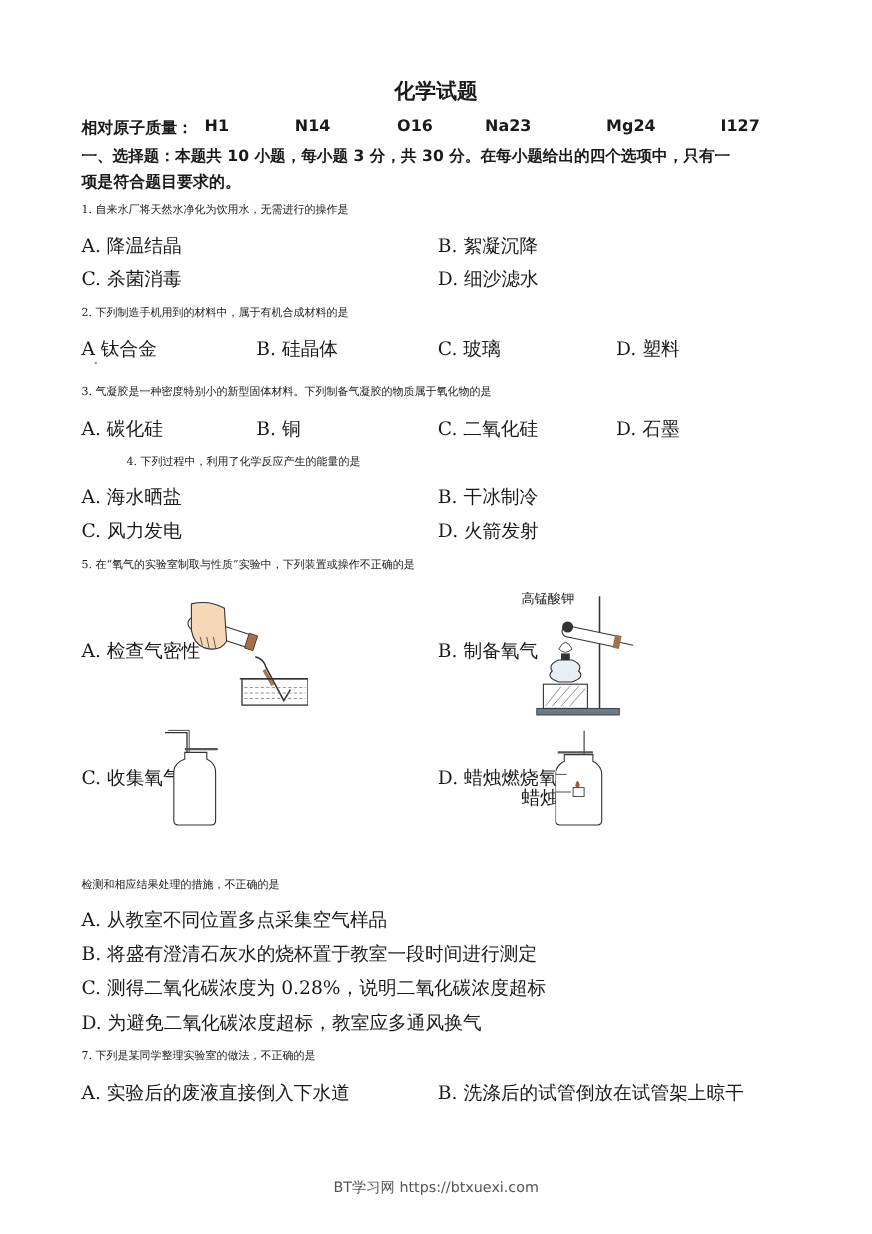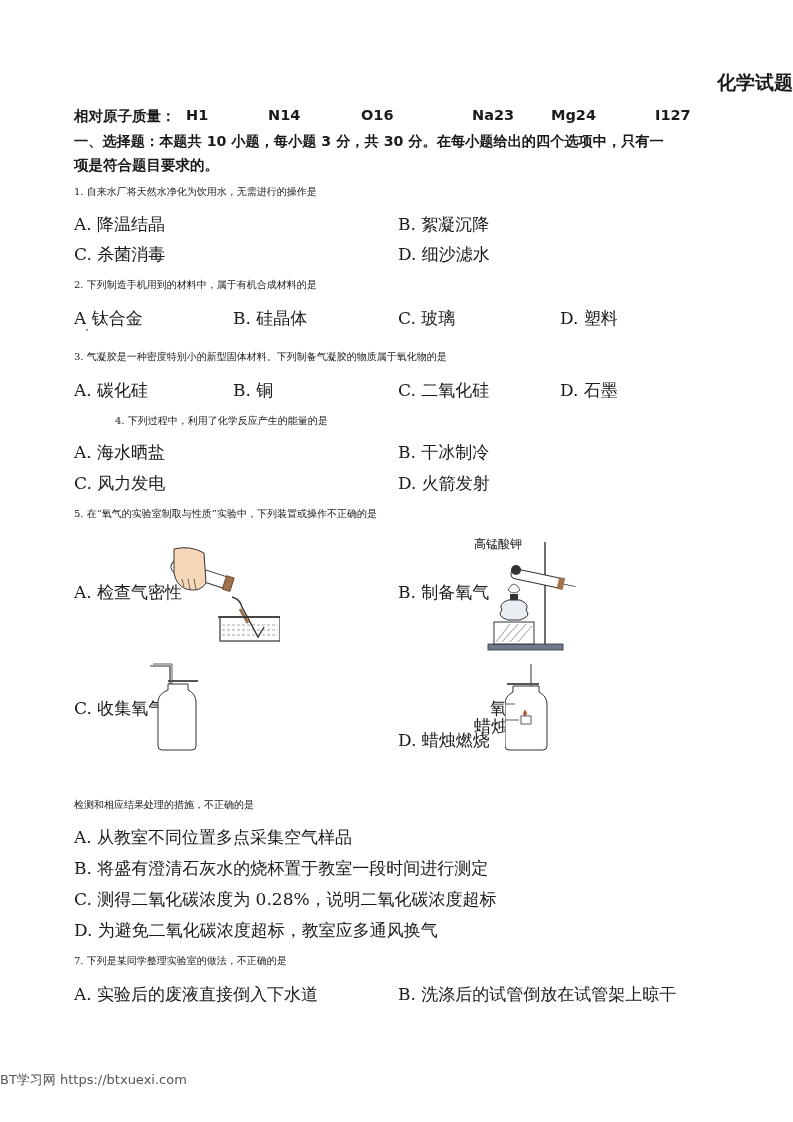--- a/index.html
+++ b/index.html
@@ -4,55 +4,55 @@
   <style>
     html, body { margin: 0; padding: 0; background: #ffffff; }
     body {
       width: 793px; height: 1122px; position: relative; overflow: hidden;
       font-family: "DejaVu Serif", "Liberation Serif", serif;
       color: #1a1a1a;
     }
     .page { position: absolute; left: 0; top: 0; width: 793px; height: 1122px; }
     .title {
       position: absolute; left: 0; width: 793px; top: 70px;
-      text-align: right; font-size: 19px; font-weight: bold;
+      text-align: center; font-size: 19px; font-weight: bold;
       font-family: "DejaVu Sans", "Liberation Sans", sans-serif;
     }
     .bold-line {
       position: absolute; left: 74px; font-size: 14.5px; font-weight: bold;
       font-family: "DejaVu Sans", "Liberation Sans", sans-serif;
       white-space: nowrap;
     }
     .mass-row { top: 107px; width: 620px; }
     .mass-row span { position: absolute; top: 0; }
     .line {
       position: absolute; font-size: 10px; white-space: nowrap; line-height: 16px;
     }
     .opt { position: absolute; font-size: 17px; white-space: nowrap; line-height: 16px; }
     .figure { position: absolute; }
     .footer {
-      position: absolute; left: 0; width: 793px; top: 1071px; text-align: left;
+      position: absolute; left: 0; width: 793px; top: 1071px; text-align: center;
       font-family: "DejaVu Sans", "Liberation Sans", sans-serif;
       font-size: 13px; color: #555555;
     }
     .dot { position: absolute; left: 86px; top: 329px; width: 2px; height: 2px; background:#999; }
   </style>
 </head>
 <body>
 
 <div class="page">
 
   <div class="title">化学试题</div>
 
   <div class="bold-line mass-row">
     <span style="left:0">相对原子质量：</span>
     <span style="left:112px">H1</span>
     <span style="left:194px">N14</span>
     <span style="left:287px">O16</span>
-    <span style="left:398px">Na23</span>
+    <span style="left:367px">Na23</span>
     <span style="left:477px">Mg24</span>
     <span style="left:581px">I127</span>
   </div>
 
   <div class="bold-line" style="top:132px; font-size:14.2px;">一、选择题：本题共 10 小题，每小题 3 分，共 30 分。在每小题给出的四个选项中，只有一</div>
   <div class="bold-line" style="top:156px;">项是符合题目要求的。</div>
 
   <div class="line" style="left:74px; top:184px;">1. 自来水厂将天然水净化为饮用水，无需进行的操作是</div>
   <div class="opt" style="left:74px; top:216px;">A.  降温结晶</div>
   <div class="opt" style="left:398px; top:216px;">B.  絮凝沉降</div>
@@ -125,21 +125,21 @@
   </svg>
 
   <div class="opt" style="left:74px; top:700px;">C.  收集氧气</div>
   <svg class="figure" style="left:148px; top:662px;" width="72" height="90" viewBox="0 0 72 90">
     <path d="M2 4 L22 4 L22 32" fill="none" stroke="#333" stroke-width="1.2"></path>
     <path d="M5 2 L24 2 L24 32" fill="none" stroke="#333" stroke-width="0.8"></path>
     <line x1="20" y1="19" x2="50" y2="19" stroke="#555" stroke-width="2"></line>
     <path d="M20 22 L20 28 Q10 32 10 40 L10 84 Q10 88 14 88 L44 88 Q48 88 48 84 L48 40 Q48 32 40 28 L40 22 Z" fill="#fff" stroke="#333" stroke-width="1"></path>
   </svg>
 
-  <div class="opt" style="left:398px; top:700px;margin-top:32px;">D.  蜡烛燃烧</div>
+  <div class="opt" style="left:398px; top:700px;">D.  蜡烛燃烧</div>
   <div class="opt" style="left:490px; top:700px;">氧气</div>
   <div class="opt" style="left:474px; top:718px;">蜡烛</div>
   <svg class="figure" style="left:505px; top:664px;" width="50" height="88" viewBox="0 0 50 88">
     <line x1="26" y1="0" x2="26" y2="58" stroke="#333" stroke-width="1"></line>
     <line x1="2" y1="20" x2="34" y2="20" stroke="#555" stroke-width="2"></line>
     <path d="M8 22 L8 28 Q0 32 0 40 L0 82 Q0 86 4 86 L38 86 Q42 86 42 82 L42 40 Q42 32 34 28 L34 22 Z" fill="#fff" stroke="#333" stroke-width="1"></path>
     <line x1="-4" y1="40" x2="10" y2="40" stroke="#333" stroke-width="0.8"></line>
     <line x1="-4" y1="56" x2="14" y2="56" stroke="#333" stroke-width="0.8"></line>
     <path d="M18 50 Q20 42 22 50 Q20 54 18 50 Z" fill="#b5512b"></path>
     <rect x="16" y="52" width="10" height="8" fill="#fff" stroke="#333" stroke-width="0.8"></rect>

